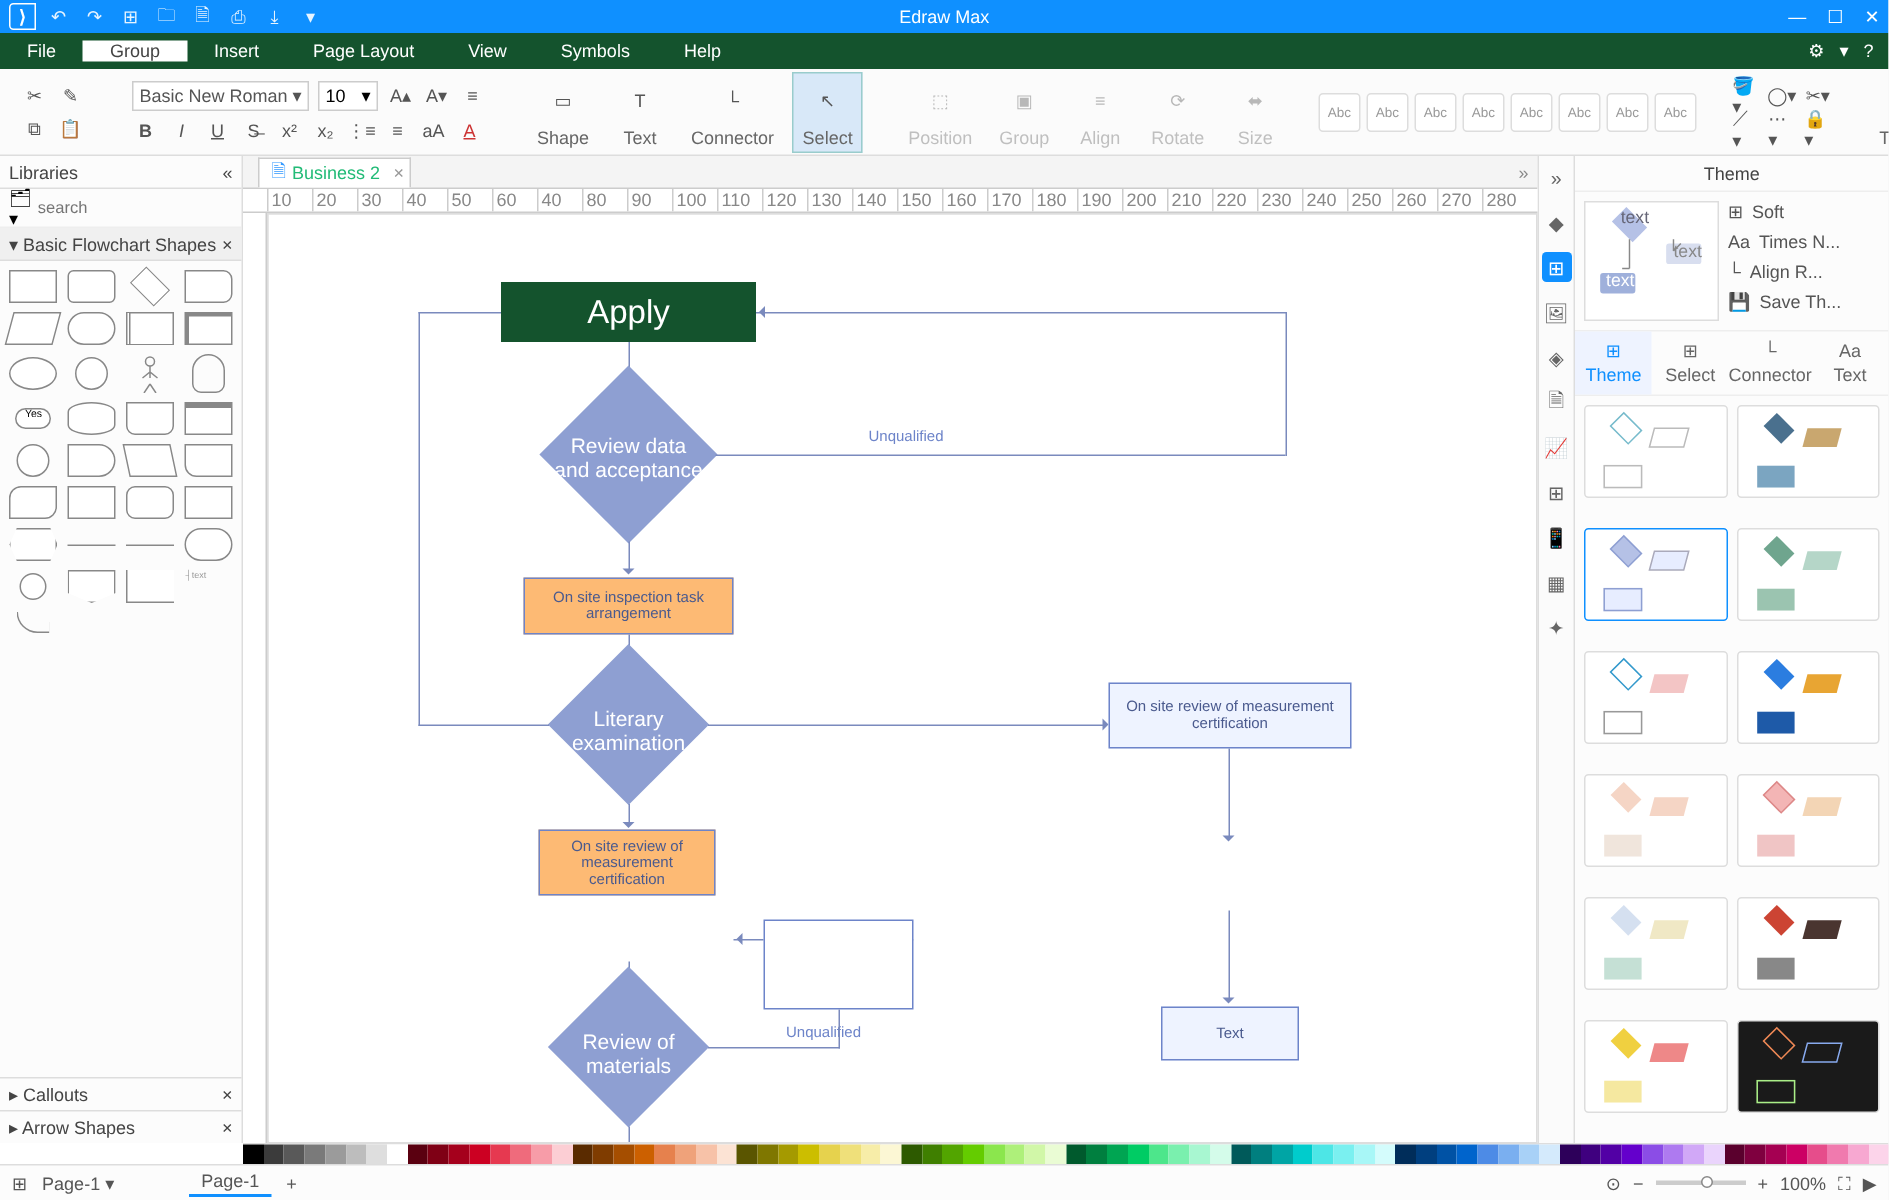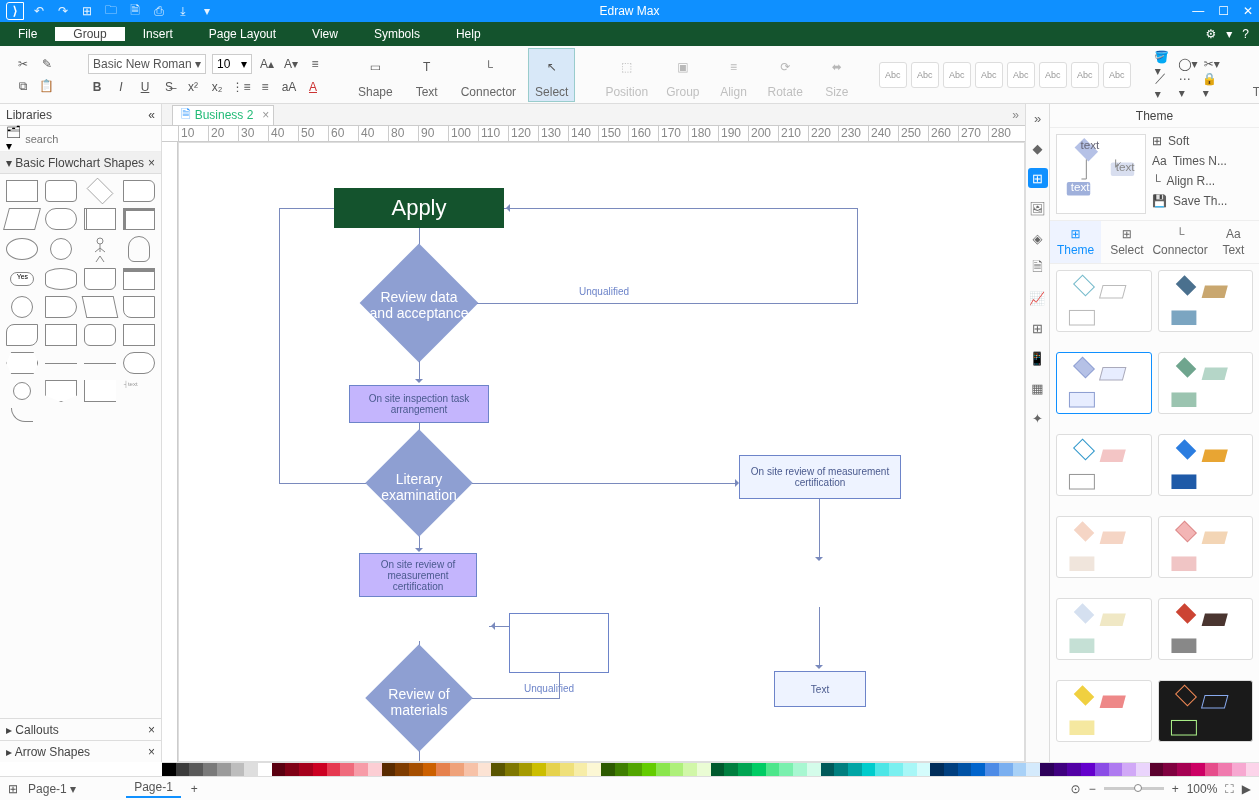--- a/index.html
+++ b/index.html
@@ -53,21 +53,21 @@
 .doctab{height:20px;background:#fff;border:1px solid #ccc;border-bottom:none;padding:0 20px 0 8px;display:flex;align-items:center;gap:4px;font-size:11px;color:#2b7;position:relative;margin-left:10px}
 .doctab .close{position:absolute;right:4px;color:#999}
 .hruler{height:16px;background:#fff;border-bottom:1px solid #ccc;display:flex;font-size:8px;color:#888;overflow:hidden;position:relative;padding-left:16px}
 .hruler span{width:30px;flex:0 0 30px;border-left:1px solid #ccc;padding-left:2px}
 .canvaswrap{flex:1;display:flex;min-height:0}
 .vruler{width:16px;background:#fff;border-right:1px solid #ccc}
 .canvas{flex:1;background:#fff;position:relative;overflow:auto;border:1px solid #ddd}
 
 .fc{position:absolute;border:1px solid #6d84c9;display:flex;align-items:center;justify-content:center;text-align:center;font-size:10px;padding:4px;color:#4a5a8e}
 .fc.title{background:#14532d;color:#fff;font-size:22px;border:none;font-weight:500}
-.fc.proc{background:#c4b5fd}
+.fc.proc{background:#fdba74}
 .fc.proc2{background:#eef3ff}
 .diamond-shape{position:absolute;width:0;height:0}
 .diamond-shape .db{position:absolute;background:#8e9fd2;transform:rotate(45deg)}
 .diamond-shape .lbl{position:absolute;color:#fff;font-size:14px;text-align:center;z-index:2}
 .conn{position:absolute;background:#7a8abd}
 .arrow{position:absolute;width:0;height:0;border:4px solid transparent}
 .arrow.down{border-top-color:#7a8abd}
 .arrow.right{border-left-color:#7a8abd}
 .lbl-txt{position:absolute;font-size:10px;color:#6d84c9}
 

